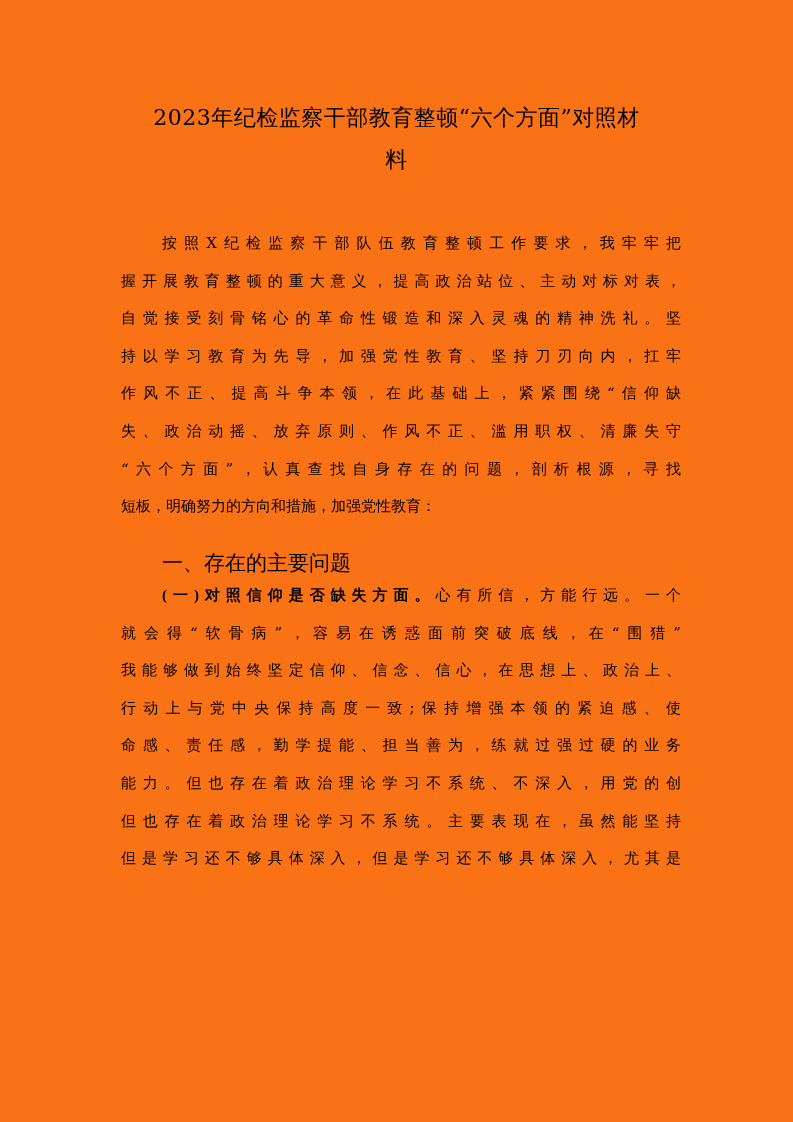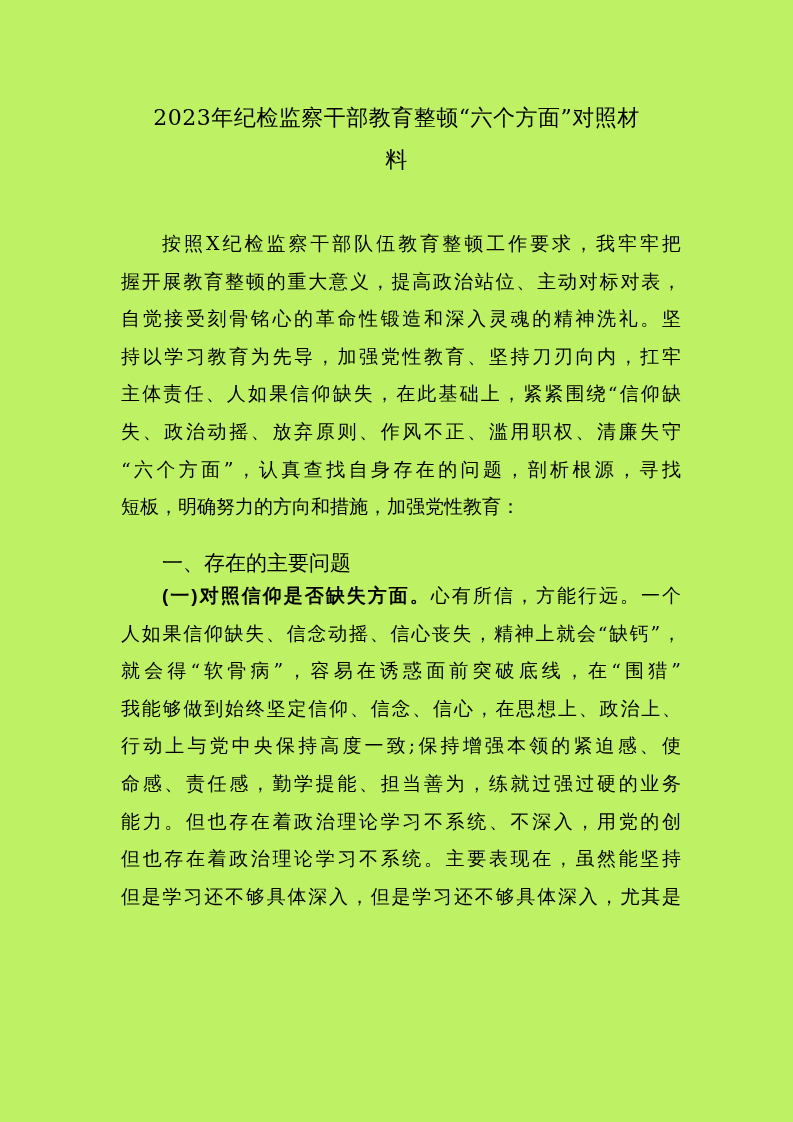--- a/index.html
+++ b/index.html
@@ -1,56 +1,55 @@
 <!DOCTYPE html>
 <html><head>
 <meta charset="utf-8">
 <style>
   html, body { margin: 0; padding: 0; background: #ffffff; }
   body { width: 793px; height: 1122px; position: relative; overflow: hidden;
          font-family: "DejaVu Serif", "Liberation Serif", serif; color: #000; }
-  .page { position: absolute; left: 0; top: 0; width: 793px; height: 1122px; background: #bef264; }
+  .page { position: absolute; left: 0; top: 0; width: 793px; height: 1122px; background: #f97316; }
   .title { position: absolute; left: 110px; width: 573px; top: 97px; text-align: center;
            font-size: 22px; line-height: 42px; letter-spacing: 0.5px; }
   .body { position: absolute; left: 121px; width: 560px; top: 225px; }
-  .line { height: 37.6px; line-height: 37.6px; font-size: 19px; white-space: nowrap;
+  .line { height: 37.6px; line-height: 37.6px; font-size: 15px; white-space: nowrap;
           text-align: justify; text-align-last: justify; letter-spacing: 0; }
   .line.last { text-align-last: left; }
   .line.indent { padding-left: 41px; }
   .heading { position: absolute; left: 162px; top: 548px; font-size: 21px; line-height: 30px;
              font-family: Liberation Serif, serif; }
   .p2 { position: absolute; left: 121px; width: 560px; top: 577px; }
-  .bold { font-weight: bold; font-family: Liberation Sans, sans-serif; margin-top: 24px; }
+  .bold { font-weight: bold; font-family: Liberation Serif, serif; margin-top: 24px; }
 </style>
 </head>
 <body>
 
 <div class="page">
 
   <div class="title">
     <div>2023年纪检监察干部教育整顿“六个方面”对照材</div>
     <div>料</div>
   </div>
 
   <div class="body">
     <div class="line indent">按照X纪检监察干部队伍教育整顿工作要求，我牢牢把</div>
     <div class="line">握开展教育整顿的重大意义，提高政治站位、主动对标对表，</div>
     <div class="line">自觉接受刻骨铭心的革命性锻造和深入灵魂的精神洗礼。坚</div>
     <div class="line">持以学习教育为先导，加强党性教育、坚持刀刃向内，扛牢</div>
-    <div class="line">主体责任、人如果信仰缺失，在此基础上，紧紧围绕“信仰缺</div>
+    <div class="line">作风不正、提高斗争本领，在此基础上，紧紧围绕“信仰缺</div>
     <div class="line">失、政治动摇、放弃原则、作风不正、滥用职权、清廉失守</div>
     <div class="line">“六个方面”，认真查找自身存在的问题，剖析根源，寻找</div>
     <div class="line last">短板，明确努力的方向和措施，加强党性教育：</div>
   </div>
 
   <div class="heading">一、存在的主要问题</div>
 
   <div class="p2">
     <div class="line indent"><span class="bold">(一)对照信仰是否缺失方面。</span><span>心有所信，方能行远。一个</span></div>
-    <div class="line">人如果信仰缺失、信念动摇、信心丧失，精神上就会“缺钙”，</div>
     <div class="line">就会得“软骨病”，容易在诱惑面前突破底线，在“围猎”</div>
     <div class="line">我能够做到始终坚定信仰、信念、信心，在思想上、政治上、</div>
     <div class="line">行动上与党中央保持高度一致;保持增强本领的紧迫感、使</div>
     <div class="line">命感、责任感，勤学提能、担当善为，练就过强过硬的业务</div>
     <div class="line">能力。但也存在着政治理论学习不系统、不深入，用党的创</div>
     <div class="line">但也存在着政治理论学习不系统。主要表现在，虽然能坚持</div>
     <div class="line">但是学习还不够具体深入，但是学习还不够具体深入，尤其是</div>
   </div>
 
 </div>

